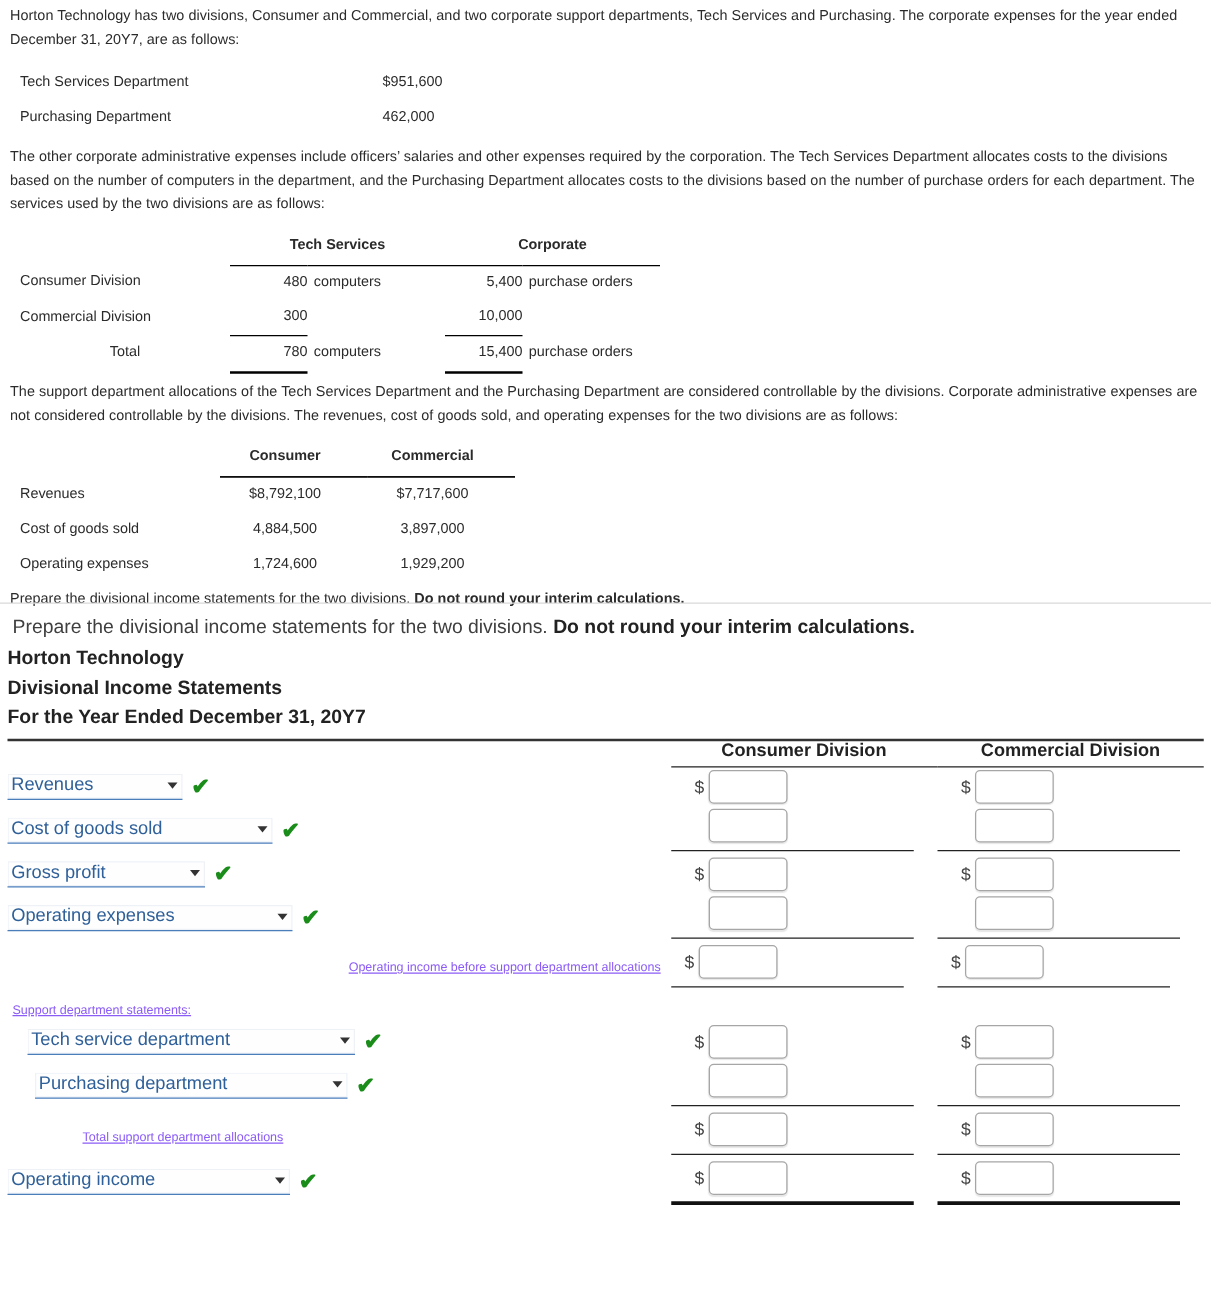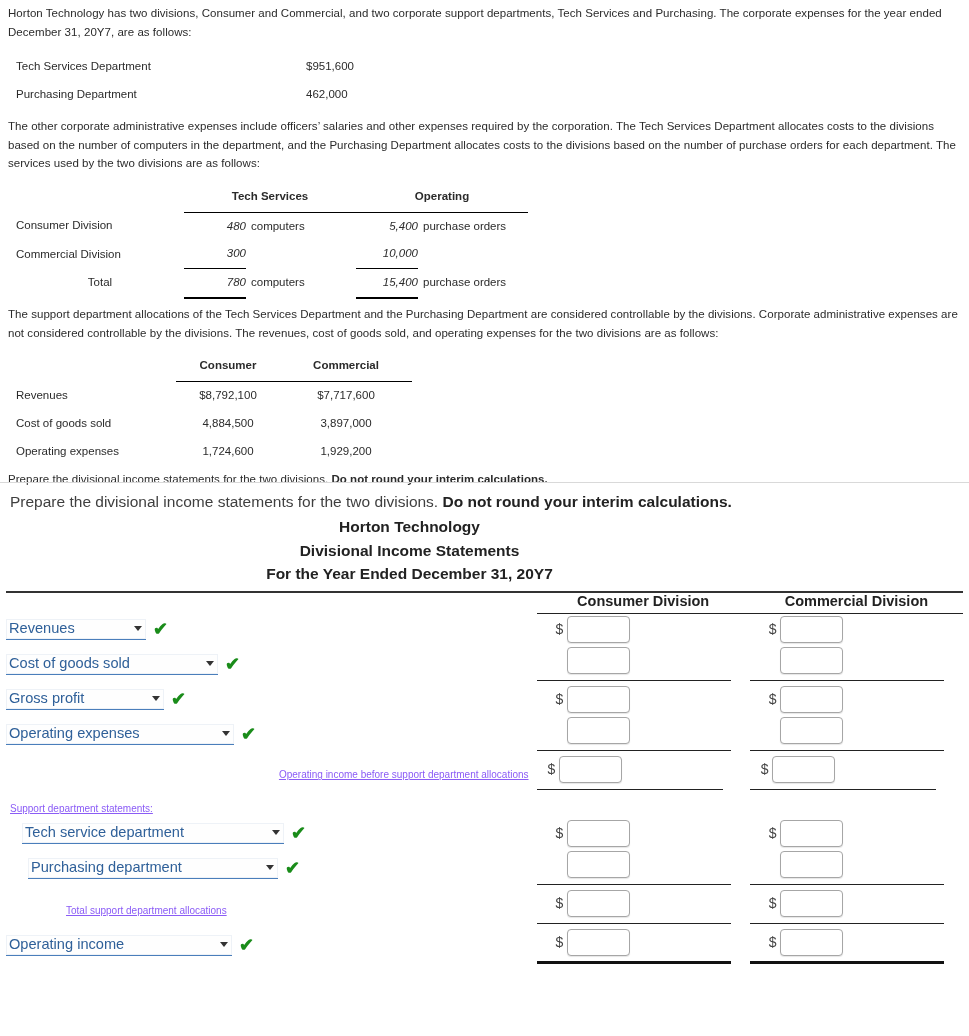--- a/index.html
+++ b/index.html
@@ -41,21 +41,21 @@
     white-space: nowrap;
   }
   .rule-top  { border-top: 1.3px solid #000; }
   .rule-bold { border-bottom: 2.6px solid #000; }
 
   
   .t2 { margin: 10px 0 6px 8px; }
   .t2 td, .t2 th { font-size: 11.5px; padding: 5px 0; color: #2b2b2b; font-weight: normal; }
   .t2 th { font-weight: bold; text-align: center; padding-bottom: 6px; }
   .t2 .lbl { width: 168px; }
-  .t2 .num { width: 62px; text-align: right; white-space: nowrap; font-style: italic; }
+  .t2 .num { width: 62px; text-align: right; white-space: nowrap; }
   .t2 .unit { width: 110px; text-align: left; padding-left: 5px; white-space: nowrap; }
   .t2 .ctr { text-align: center; }
   .hdr-line { border-bottom: 1.3px solid #000; }
 
   
   .t3 { margin: 10px 0 4px 8px; }
   .t3 td, .t3 th { font-size: 11.5px; padding: 5px 0; color: #2b2b2b; font-weight: normal; }
   .t3 th { font-weight: bold; text-align: center; padding-bottom: 6px; }
   .t3 .lbl { width: 160px; }
   .t3 .num { width: 118px; text-align: center; padding-right: 14px; white-space: nowrap; }
@@ -77,21 +77,21 @@
   }
   .form-prompt {
     font-size: 15.5px;
     color: #3f3f3f;
     padding: 6px 0 2px 4px;
     line-height: 1.5;
   }
   .form-prompt b { color: #222; font-weight: bold; }
 
   .stmt-title {
-    text-align: center;
+    text-align: left;
     font-weight: bold;
     font-size: 15.5px;
     color: #222;
     line-height: 1.52;
     padding-right: 150px;
   }
 
   .top-rule {
     margin-top: 5px;
     border-top: 2.3px solid #333;
@@ -190,21 +190,21 @@
     </tbody>
   </table>
 
   <p class="para">The other corporate administrative expenses include officers’ salaries and other expenses required by the corporation. The Tech Services Department allocates costs to the divisions based on the number of computers in the department, and the Purchasing Department allocates costs to the divisions based on the number of purchase orders for each department. The services used by the two divisions are as follows:</p>
 
   <table class="t t2">
     <thead>
       <tr>
         <th class="lbl"></th>
         <th class="hdr-line" colspan="2">Tech Services</th>
-        <th class="hdr-line" colspan="2">Operating</th>
+        <th class="hdr-line" colspan="2">Corporate</th>
       </tr>
     </thead>
     <tbody>
       <tr>
         <td class="lbl">Consumer Division</td>
         <td class="num">480</td>
         <td class="unit">computers</td>
         <td class="num">5,400</td>
         <td class="unit">purchase orders</td>
       </tr>

